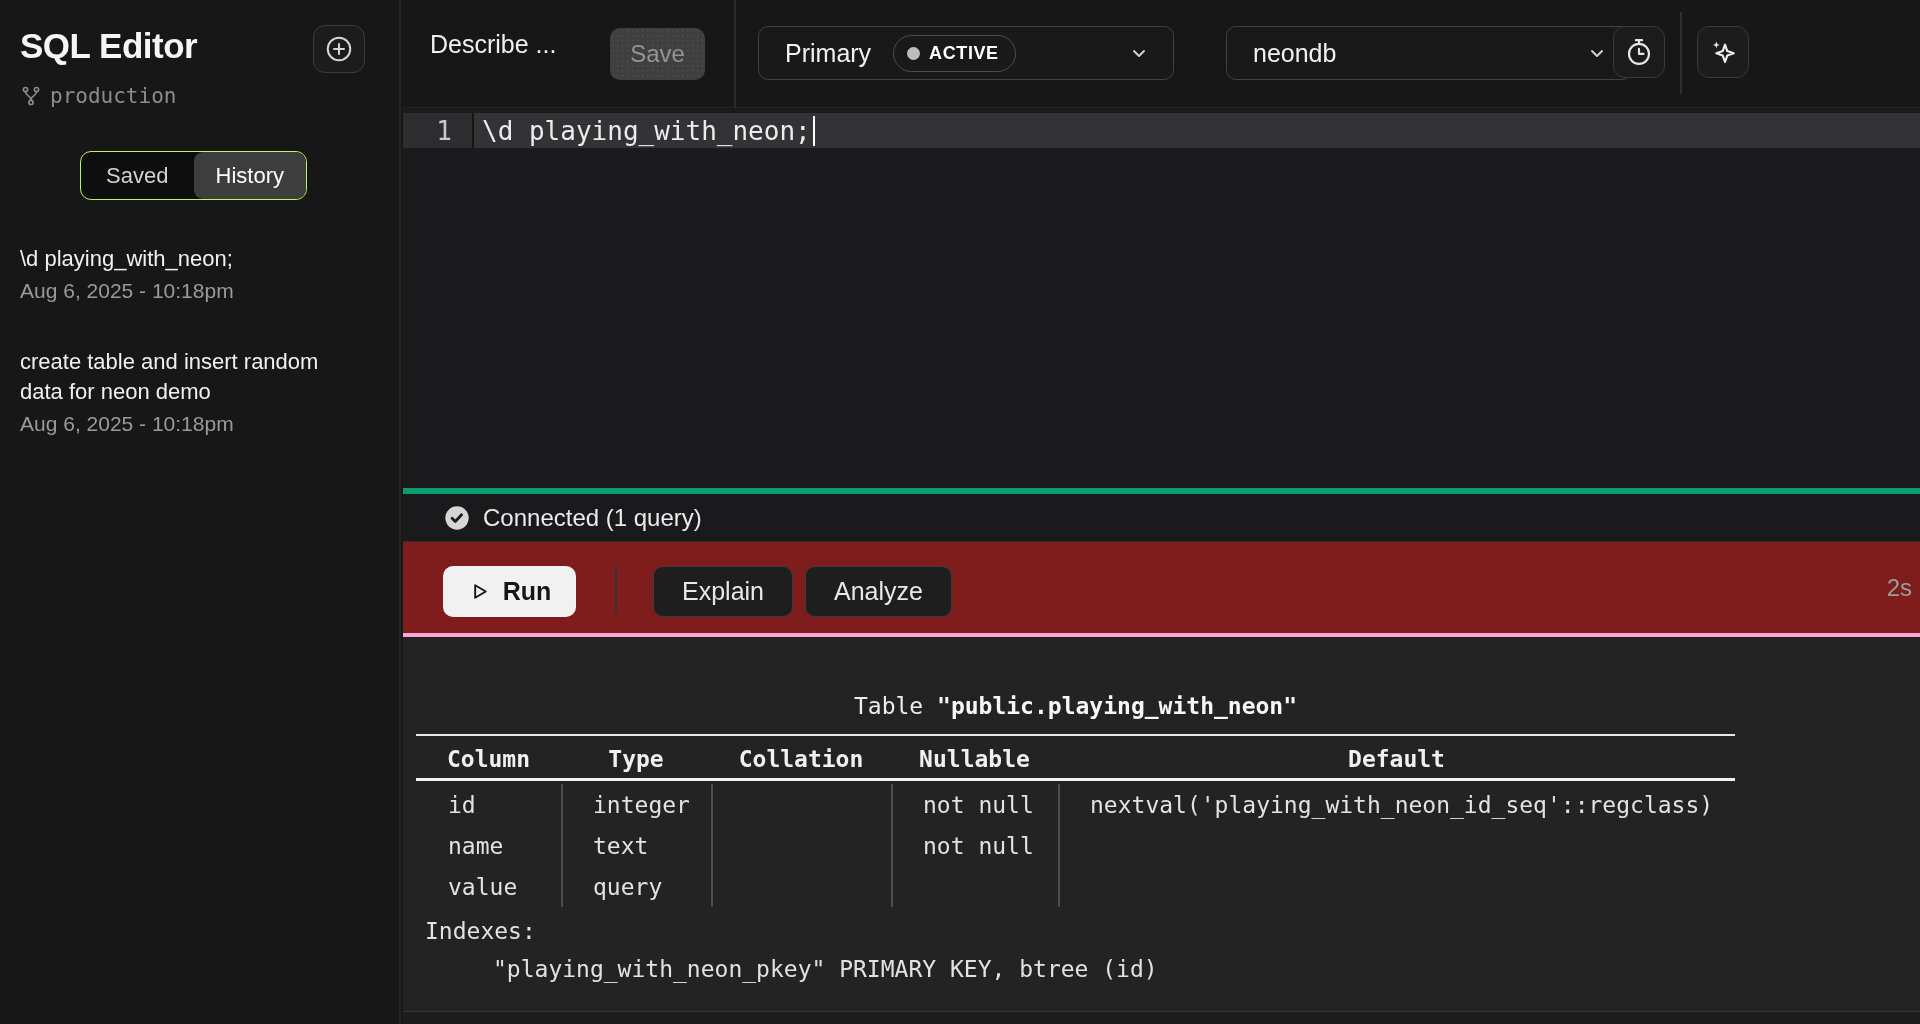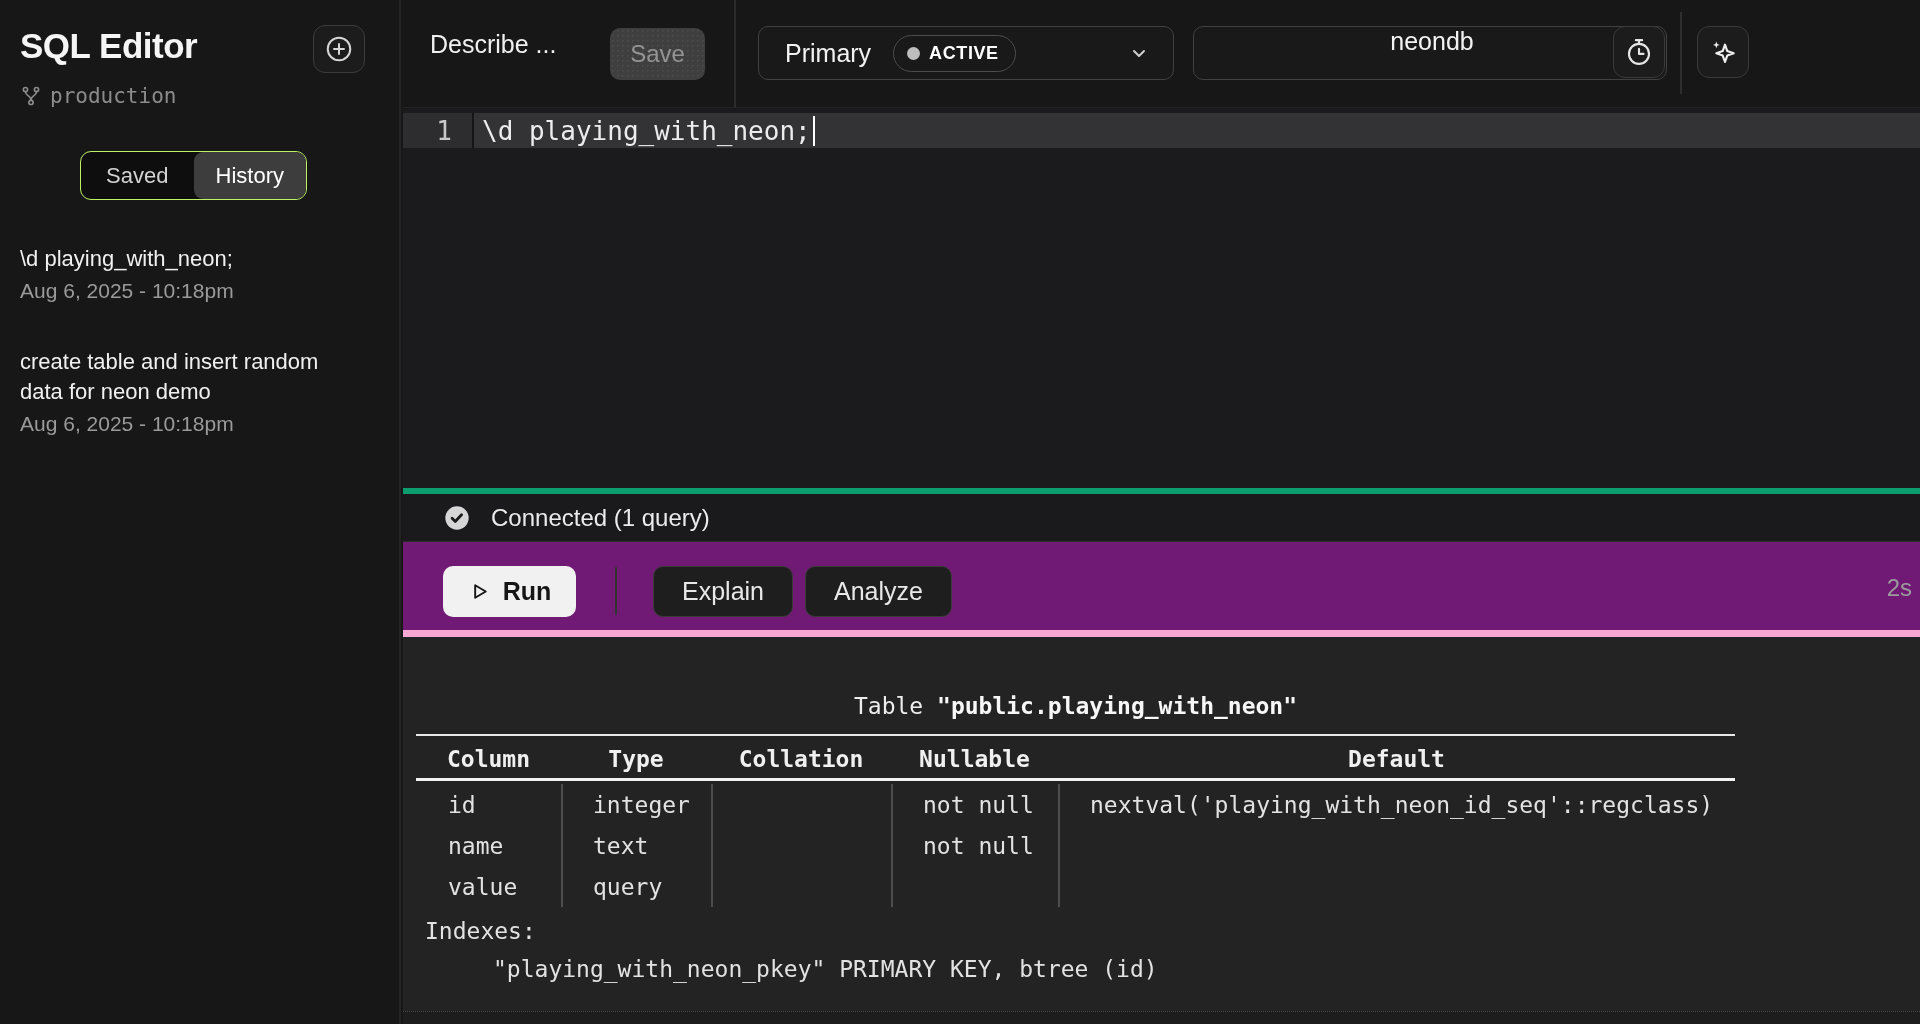--- a/index.html
+++ b/index.html
@@ -26,21 +26,21 @@
   
   #main { position:absolute; left:403px; top:0; width:1517px; height:1024px; }
 
   
   #topbar { position:absolute; left:0; top:0; width:100%; height:108px; background:#171717; border-bottom:1px solid #242424; }
   .tb-divider { position:absolute; top:0; width:2px; height:108px; background:#2b2b2b; }
   .query-title { position:absolute; left:27px; top:30px; font-size:25px; font-weight:500; color:#f0f0f0; }
   .save-btn { position:absolute; left:207px; top:28px; width:95px; height:52px; border-radius:10px; border:none; background:#3f3f3f; background-image:radial-gradient(#4a4a4a 1px, transparent 1px); background-size:5px 5px; color:#949494; font-size:24px; font-family:inherit; }
   .select-box { position:absolute; top:26px; height:54px; background:#191919; border:1px solid #414141; border-radius:10px; display:flex; align-items:center; padding:0 22px 0 26px; cursor:pointer; }
   #branch-select { left:355px; width:416px; }
-  #db-select { left:790px; width:474px;flex-direction:column; }
+  #db-select { left:823px; width:406px; }
   .select-label { font-size:25px; color:#f2f2f2; }
   .active-badge { margin-left:22px; display:flex; align-items:center; gap:9px; border:1px solid #4c4c4c; border-radius:999px; padding:7px 16px 7px 13px; }
   .active-dot { width:13px; height:13px; border-radius:50%; background:#bdbdbd; }
   .active-text { font-size:18px; font-weight:700; letter-spacing:0.6px; color:#ffffff; }
   .chevron { margin-left:auto; display:flex; }
   .icon-btn { position:absolute; top:26px; width:52px; height:52px; border:1px solid #3a3a3a; border-radius:12px; background:#1c1c1c; display:flex; align-items:center; justify-content:center; cursor:pointer; }
   #timer-btn { left:1210px; }
   #sparkle-btn { left:1294px; }
   .tb-divider2 { position:absolute; left:1277px; top:12px; width:2px; height:82px; background:#2e2e2e; }
 
@@ -48,25 +48,25 @@
   #editor { position:absolute; left:0; top:109px; width:100%; height:379px; background:#1b1b1d; }
   .editor-line { position:absolute; left:0; top:4px; width:100%; height:35px; background:#333336; display:flex; align-items:center; }
   .gutter { width:71px; height:100%; display:flex; align-items:center; justify-content:flex-end; padding-right:20px; border-right:2px solid #151515; background:rgba(0,0,0,0.10); font-size:26px; color:#c9c9c9; }
   .code { padding-left:8px; font-size:26px; color:#ececec; display:flex; align-items:center; }
   .cursor-caret { display:inline-block; width:2px; height:30px; background:#ffffff; margin-left:2px; }
 
   
   #conn-line { position:absolute; left:0; top:488px; width:100%; height:6px; }
 
   
-  #statusbar { position:absolute; left:0; top:494px; width:100%; height:47px; background:#1a1a1c; display:flex; align-items:center; gap:20px; padding-left:40px; }
+  #statusbar { position:absolute; left:0; top:494px; width:100%; height:47px; background:#1a1a1c; display:flex; align-items:center; gap:12px; padding-left:40px; }
   #statusbar .txt { font-size:24px; color:#ebebeb; }
 
   
-  #actionbar { position:absolute; left:0; top:541px; width:100%; height:96px; background:#701a75; border-top:1px solid #2c2c2c; border-bottom:7px solid #f9a8d4; }
+  #actionbar { position:absolute; left:0; top:541px; width:100%; height:96px; background:#7f1d1d; border-top:1px solid #2c2c2c; border-bottom:4px solid #f9a8d4; }
   .run-btn { position:absolute; left:40px; top:24px; width:133px; height:51px; border:none; border-radius:10px; background:#f1f1f1; color:#161616; font-size:25px; font-weight:600; font-family:inherit; display:flex; align-items:center; justify-content:center; gap:12px; cursor:pointer; }
   .ab-divider { position:absolute; left:212px; top:25px; width:2px; height:48px; background:#333333; }
   .ghost-btn { position:absolute; top:24px; height:51px; border:1px solid #3b3b3b; border-radius:10px; background:#1e1e1e; color:#e8e8e8; font-size:25px; font-family:inherit; padding:0 28px; cursor:pointer; }
   #explain-btn { left:250px; }
   #analyze-btn { left:402px; }
   .duration { position:absolute; right:8px; top:32px; font-size:24px; color:#9c9c9c; }
 
   
   #results { position:absolute; left:0; top:637px; width:100%; height:387px; background:#232323; font-family:"DejaVu Sans Mono","Liberation Mono",monospace; font-size:23px; color:#e2e2e2; }
   #result-table { position:absolute; left:13px; top:0; width:1319px; }

